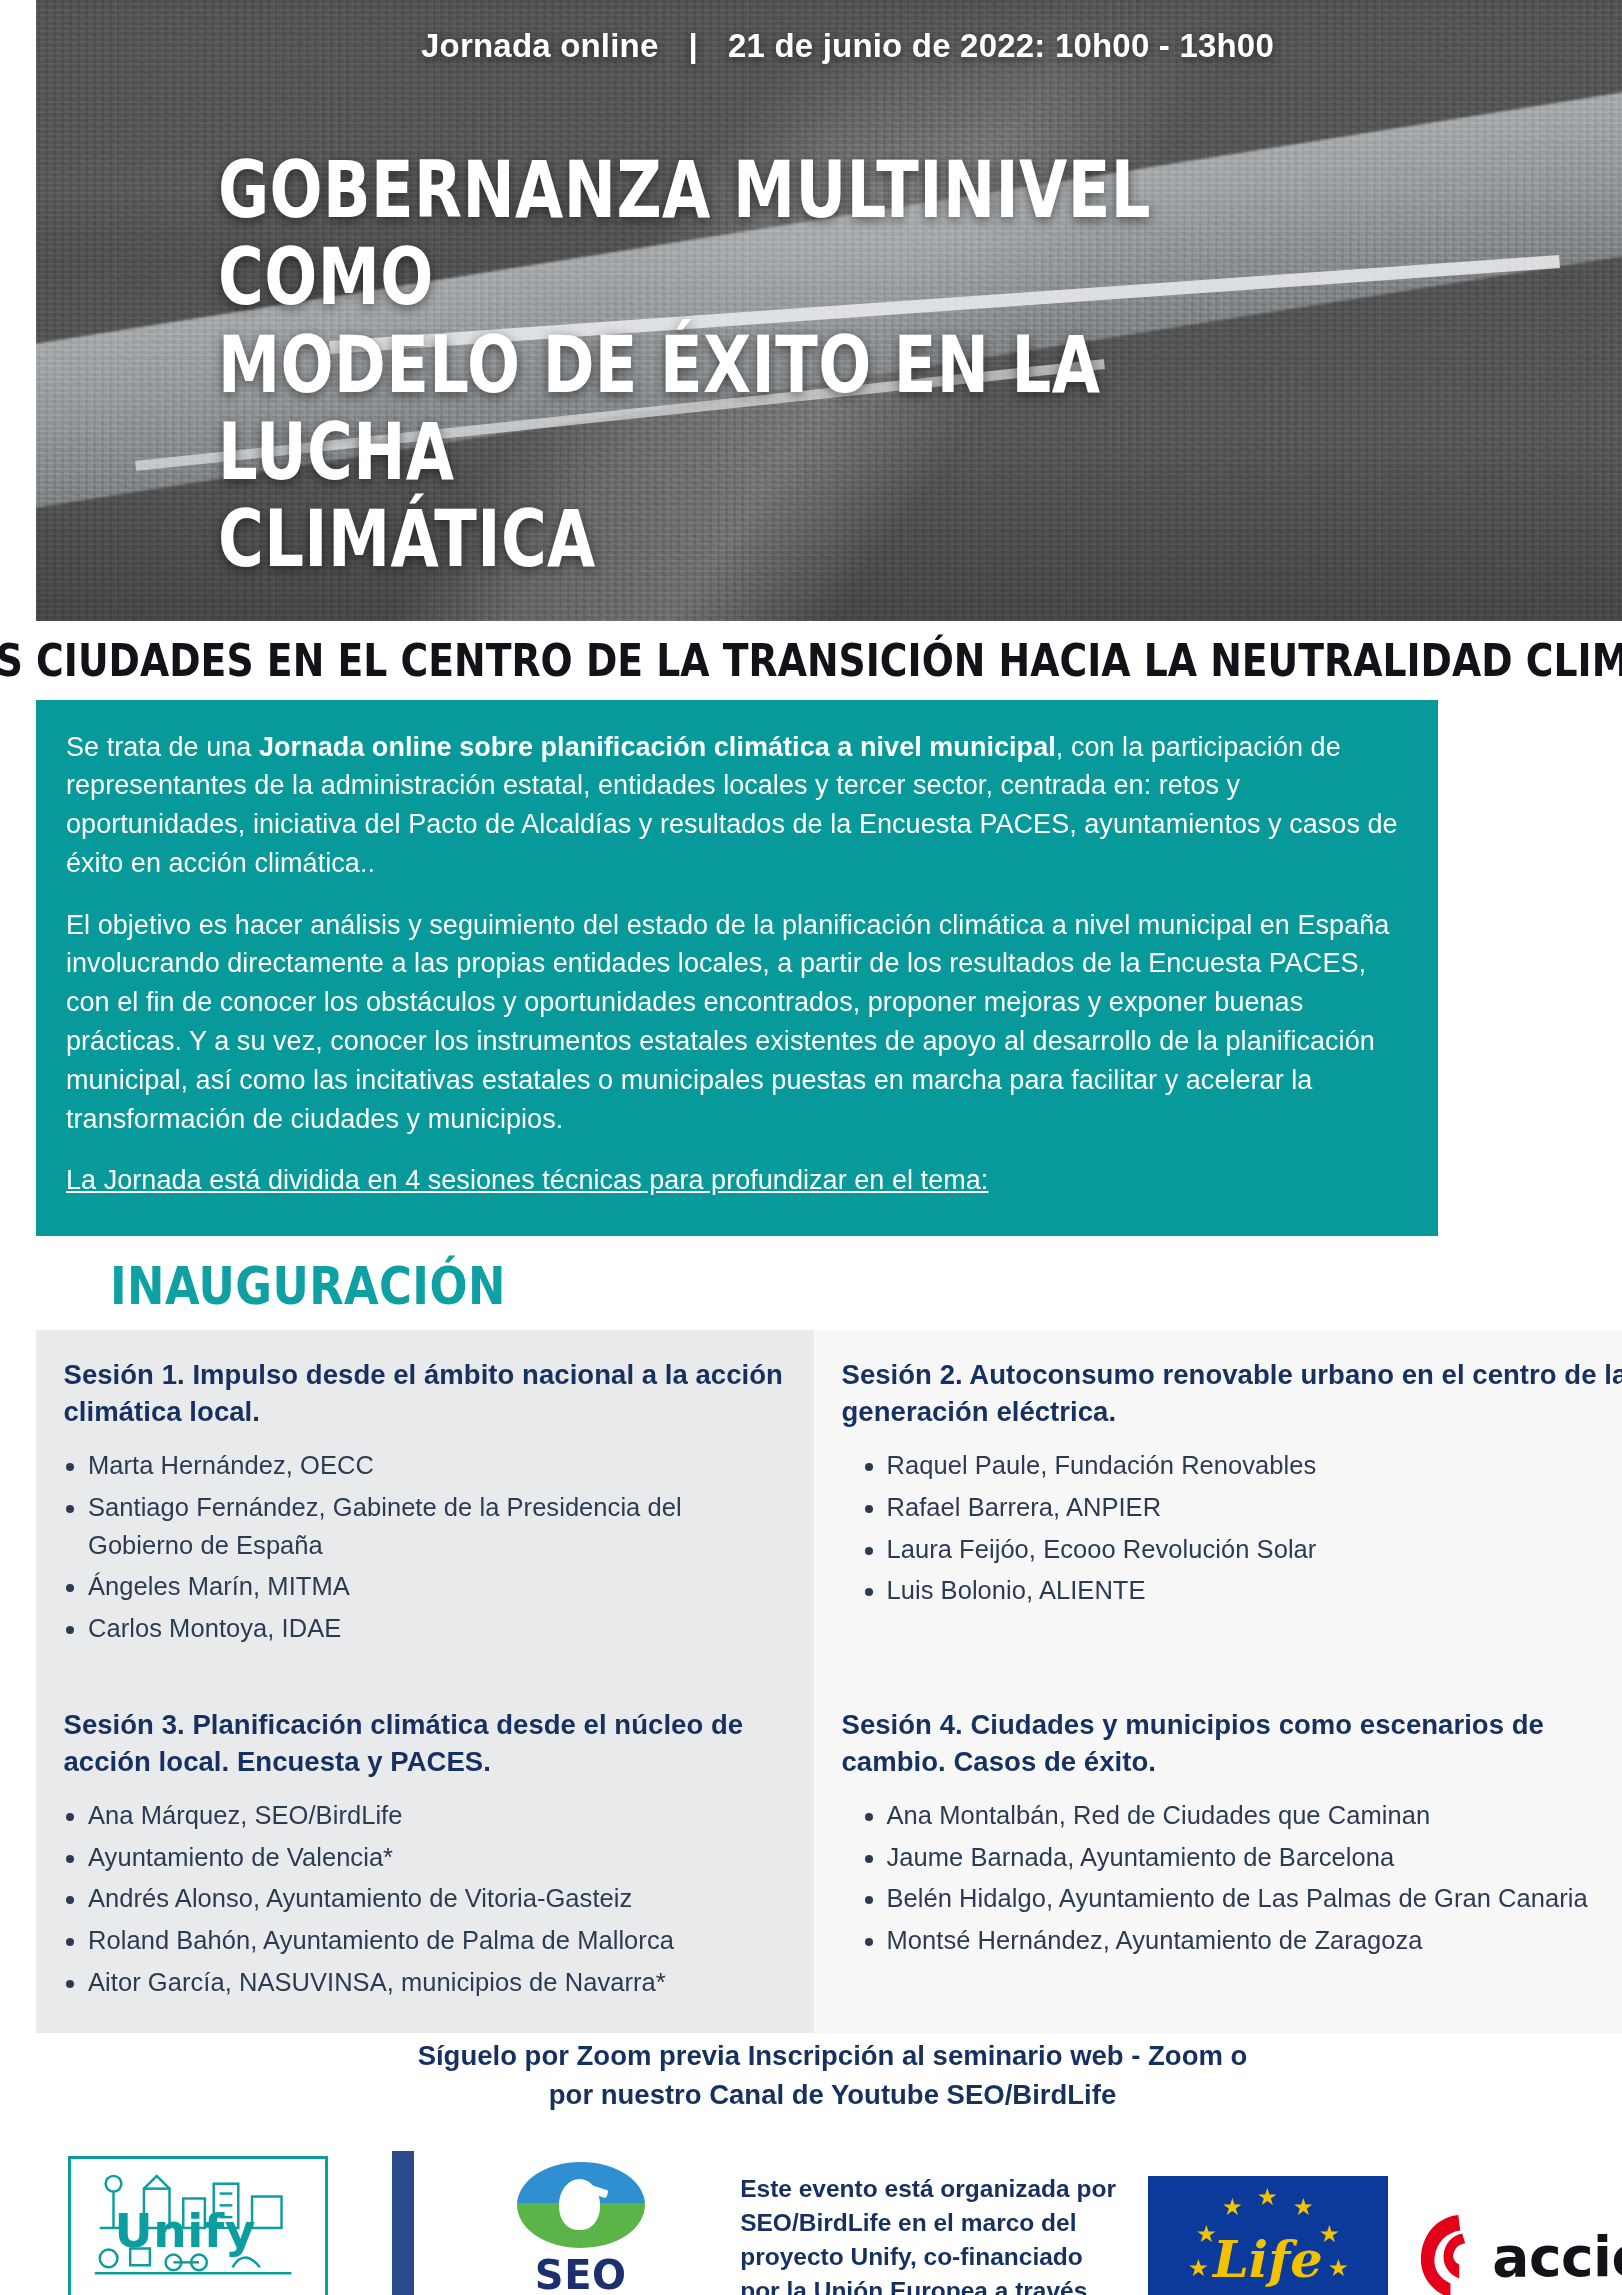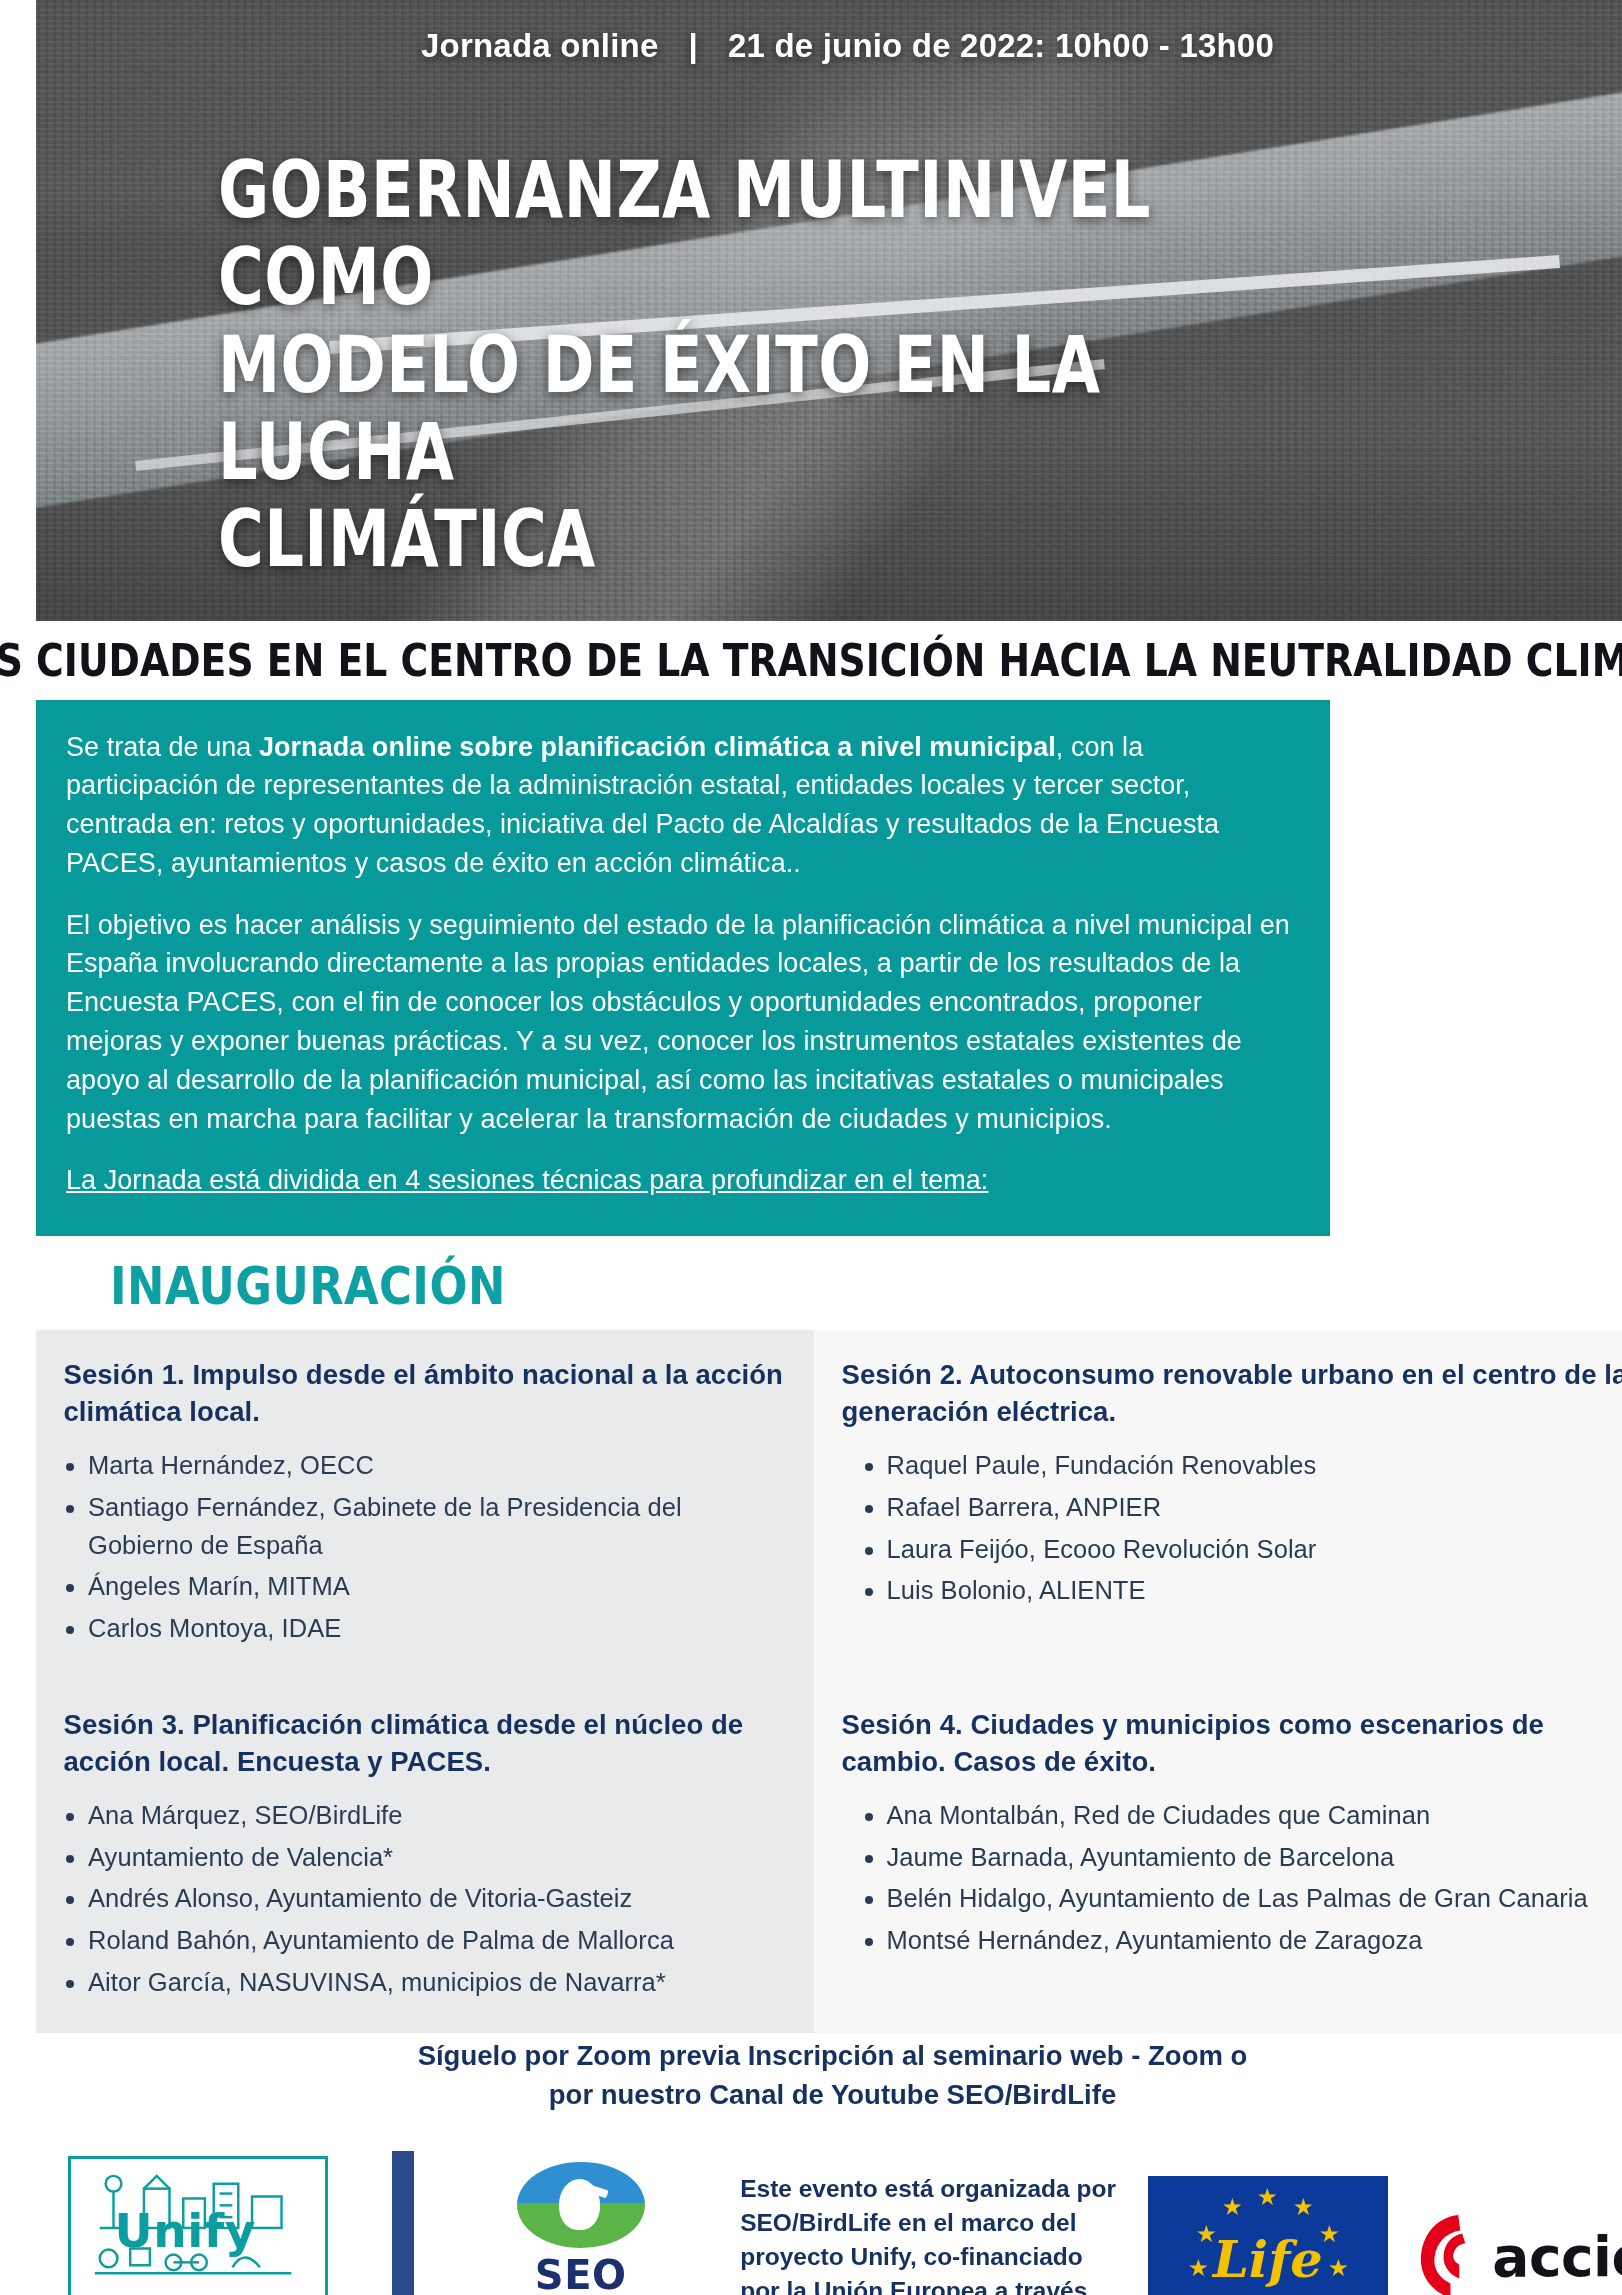--- a/index.html
+++ b/index.html
@@ -125,21 +125,21 @@
     font-weight: 700;
     font-size: 45px;
     letter-spacing: 0px;
     text-transform: uppercase;
     transform: scaleX(.84);
     white-space: nowrap;
   }
 
   
   .teal {
-    width: 1294px;
+    width: 1402px;
     background: #089a9b;
     padding: 27.5px 30px 36px 30px;
     color: #ffffff;
   }
   .teal p {
     font-size: 27px;
     line-height: 1.44;
     margin-bottom: 22.6px;
     letter-spacing: 0.05px;
   }

